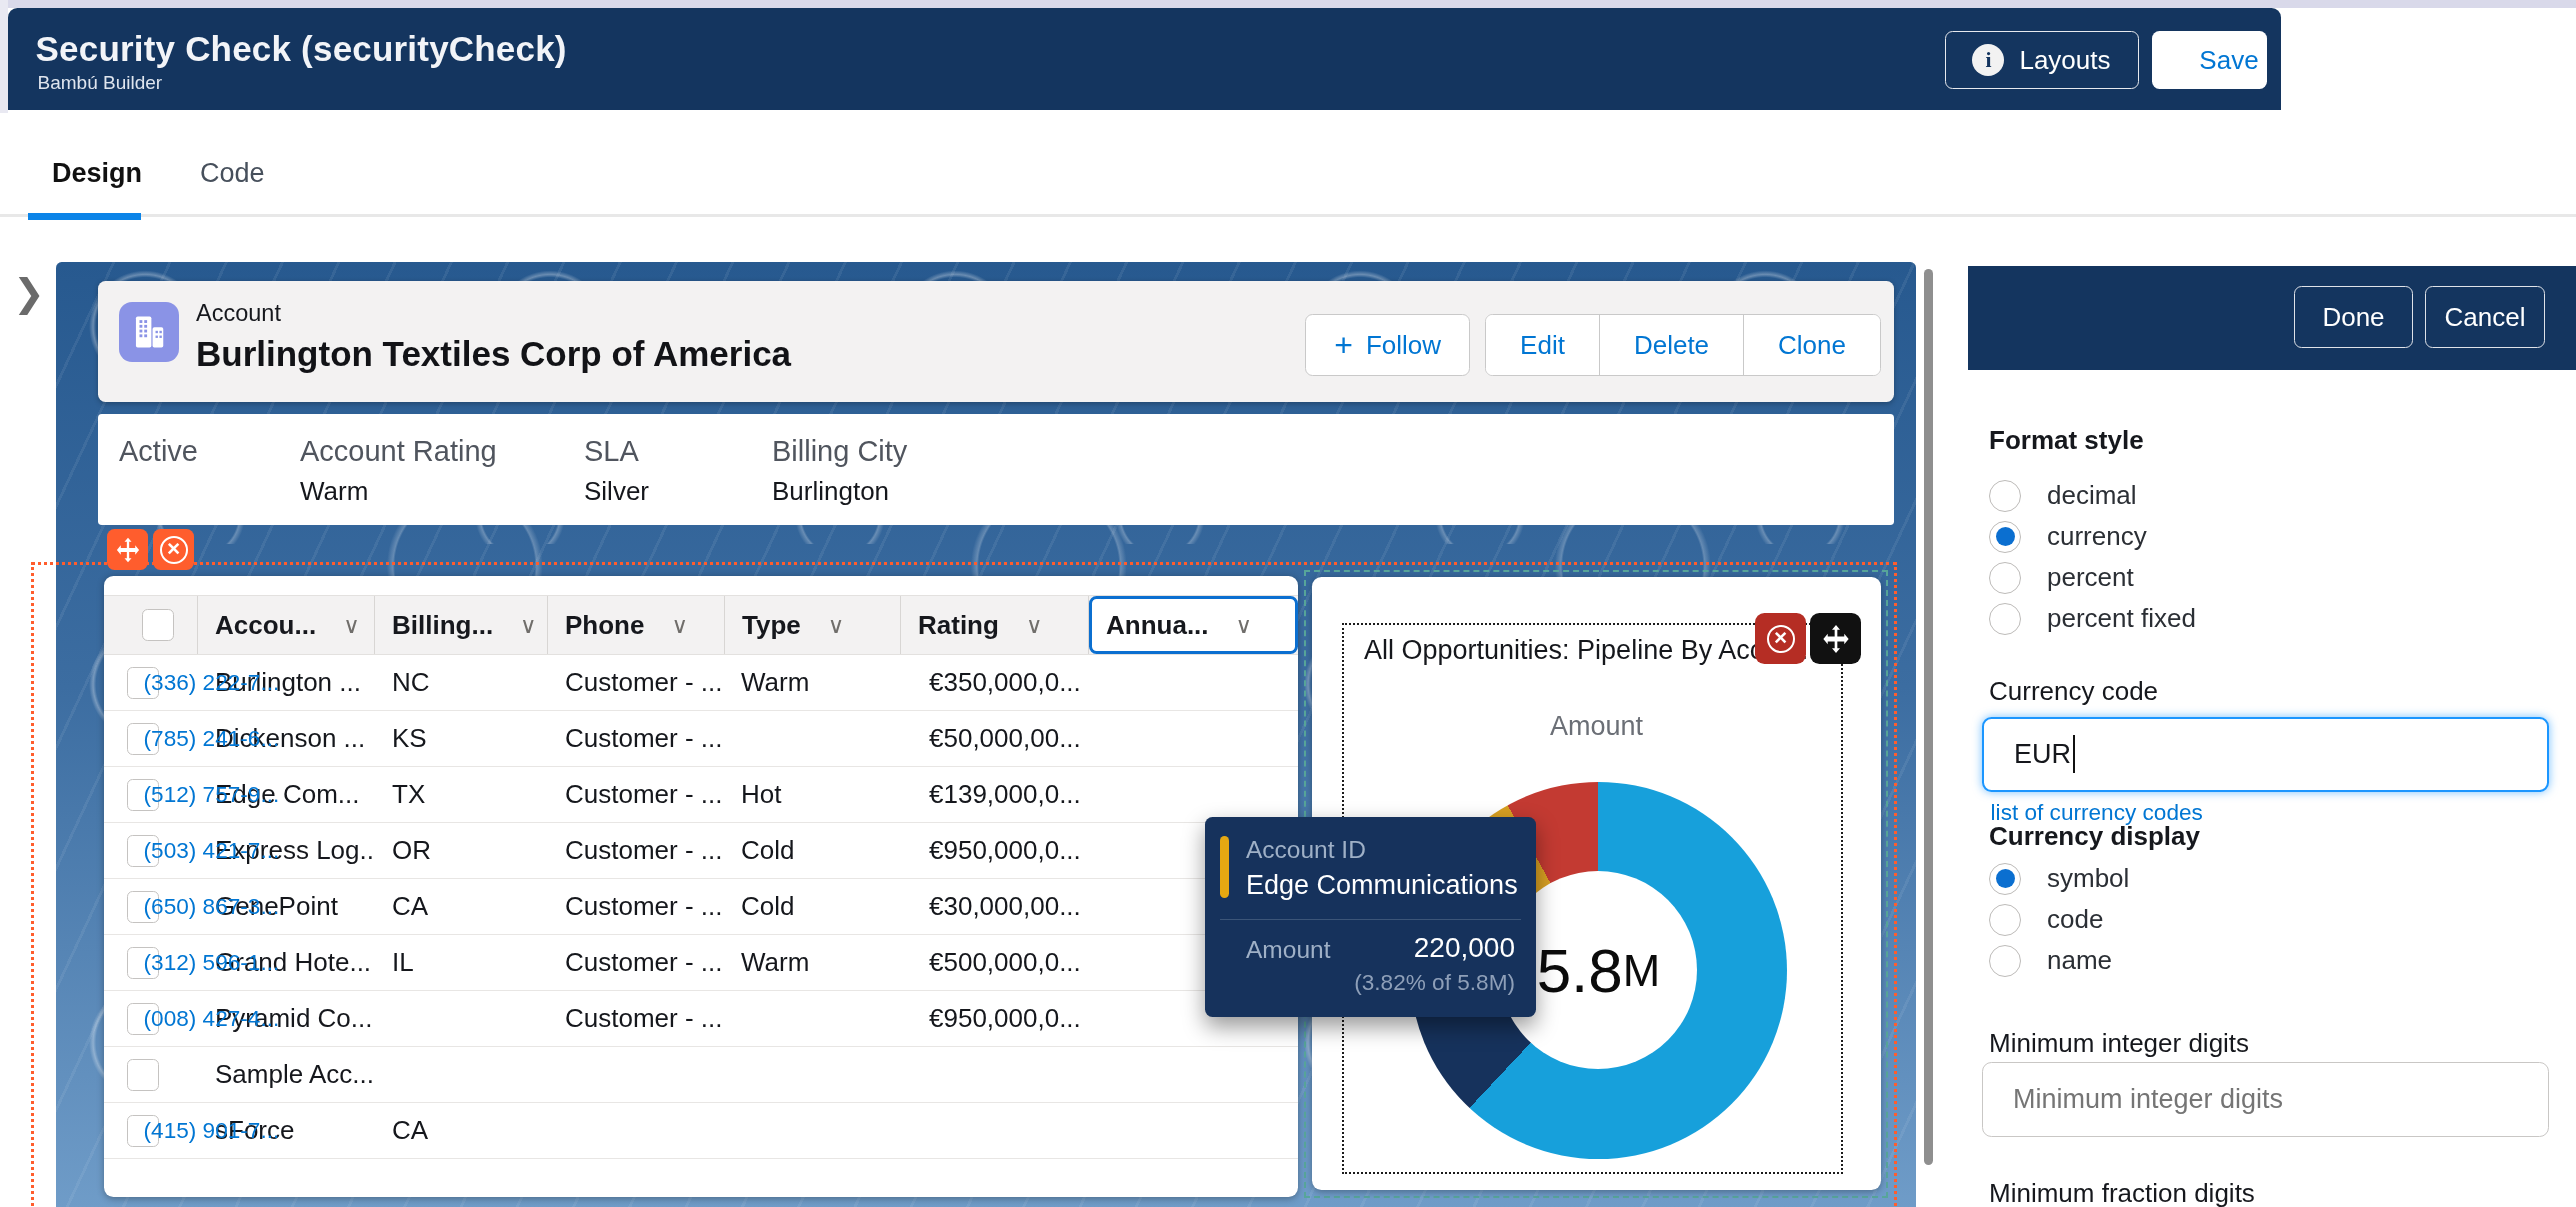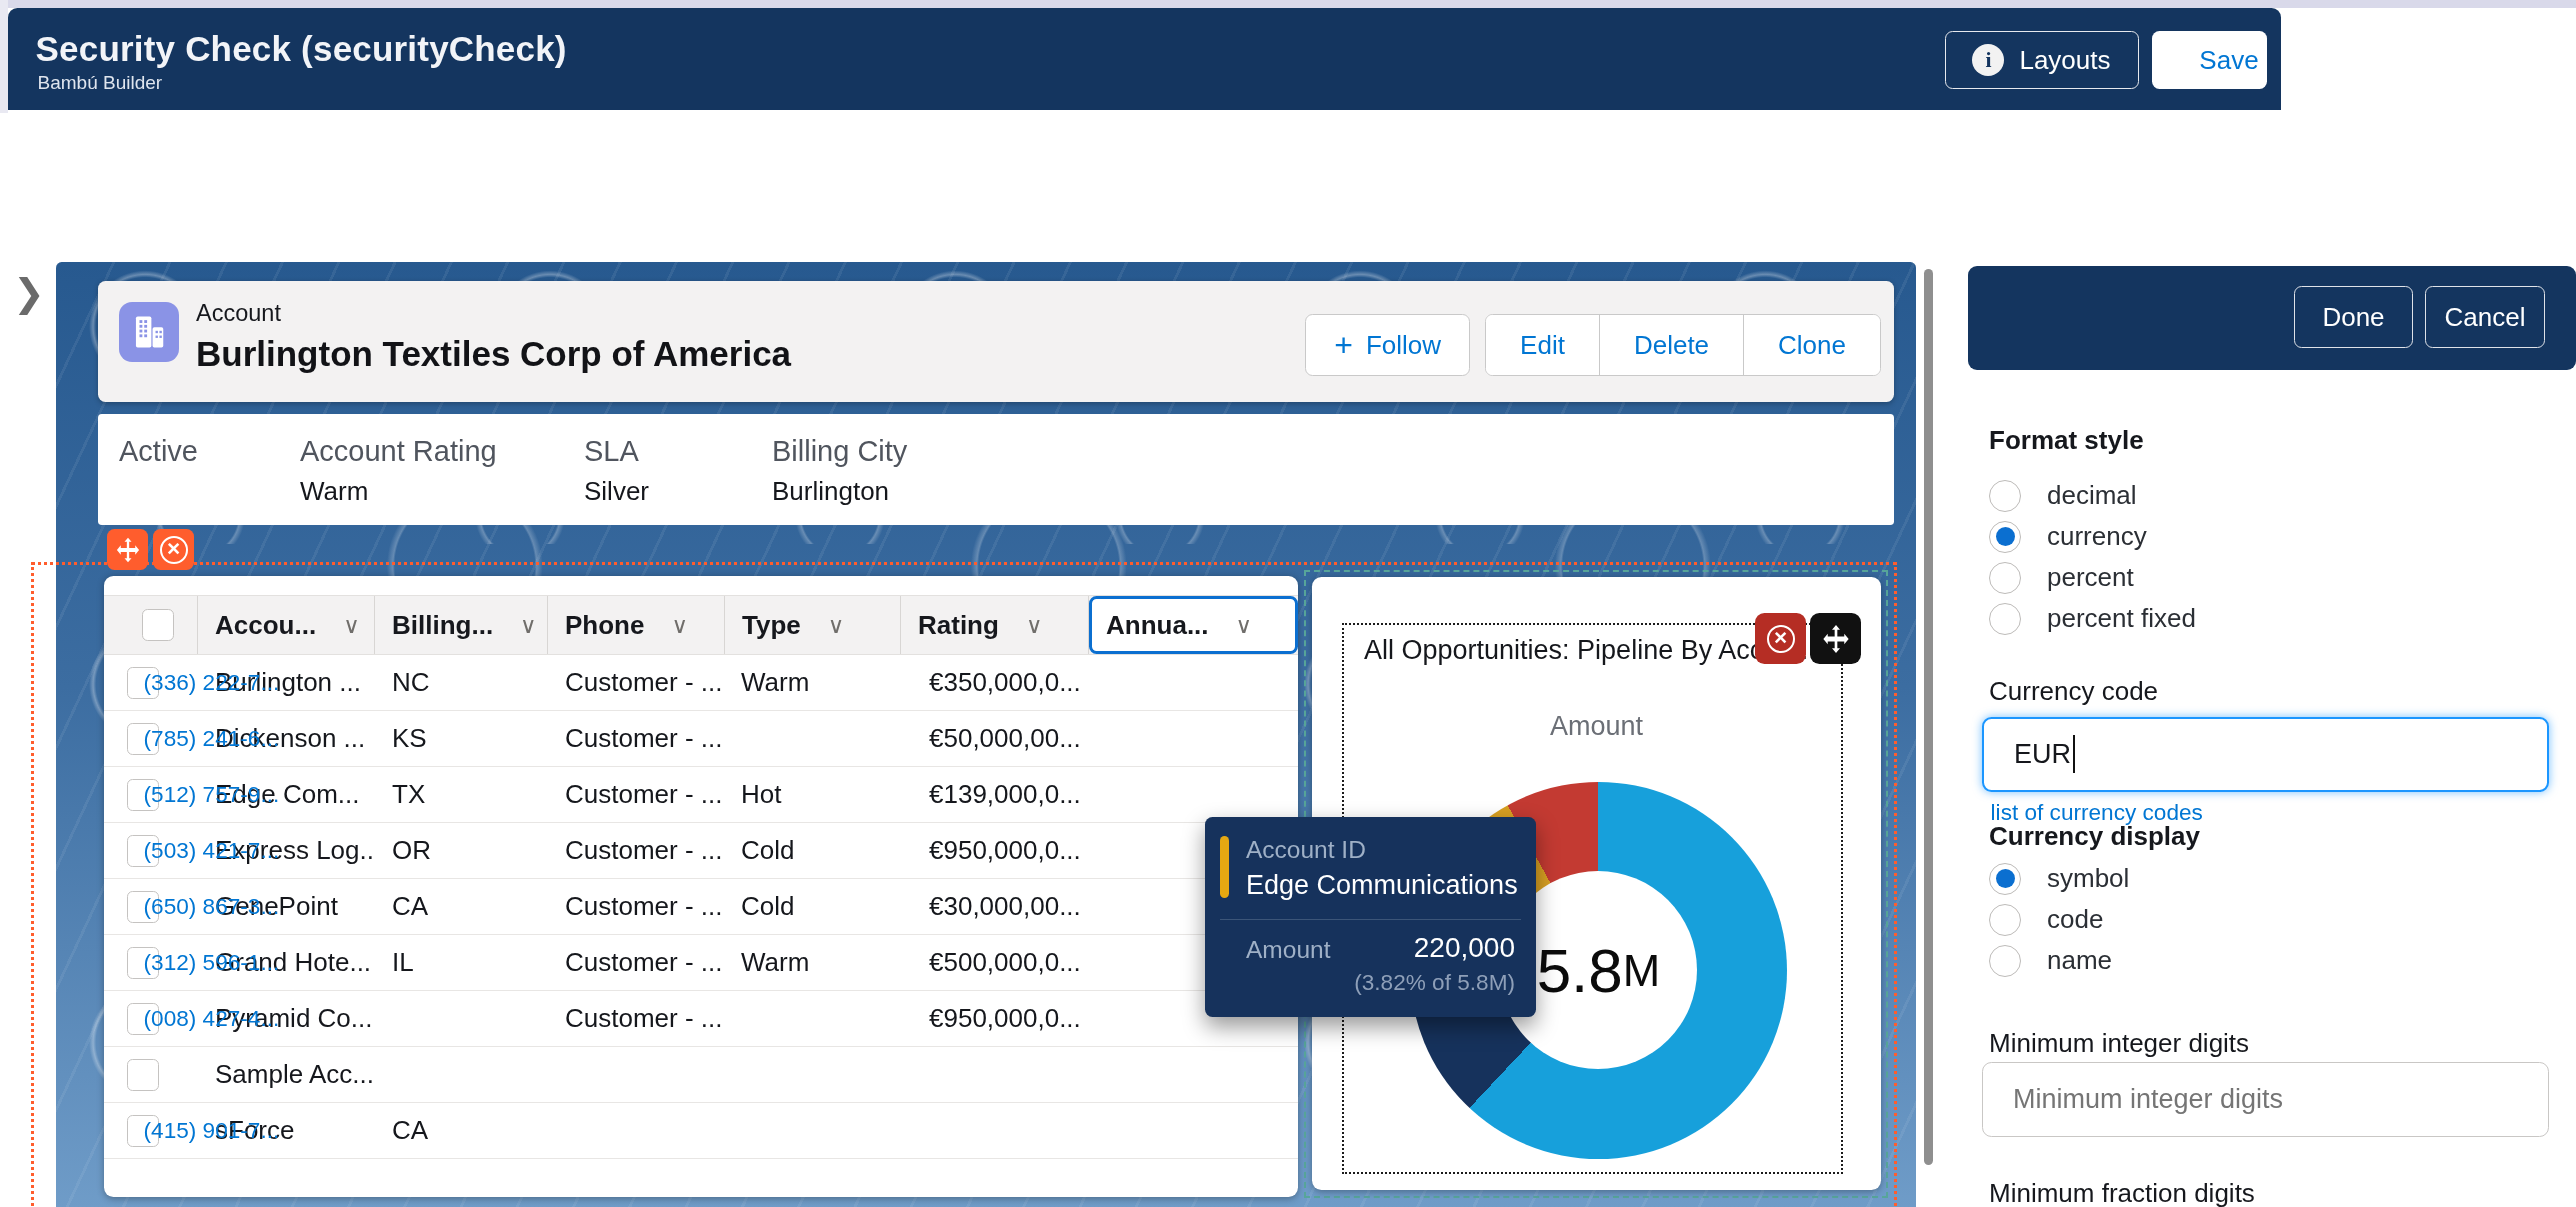--- a/index.html
+++ b/index.html
@@ -118,21 +118,21 @@
   .tt-divider { position:absolute; left:15px; right:15px; top:102px; height:1.4px; background:#3c5578; }
   .tt-metric-label { position:absolute; left:41px; top:119px; font-size:24.5px; color:#9fb0c6; }
   .tt-metric-value { position:absolute; right:21px; top:115px; font-size:28px; color:#fff; }
   .tt-metric-note { position:absolute; right:21px; top:153px; font-size:22.6px; color:#8e9fb8; }
 
   
   .divider-scrollbar { position:absolute; left:1924px; top:269px; width:8.5px; height:896px; background:#8f8f8f; border-radius:4.7px; cursor:grab; }
 
   
   .panel { position:absolute; left:1968px; top:266px; width:608px; height:942px; background:#fff; }
-  .panel-header { position:absolute; left:0; top:0; width:608px; height:104px; background:#14355f;border-radius:9px; }
+  .panel-header { position:absolute; left:0; top:0; width:608px; height:104px; background:#14355f; }
   .panel-btn { position:absolute; top:20px; height:62px; border:1.9px solid #dfe2e8; border-radius:7.5px;
     color:#fff; font-size:26px; background:transparent; display:flex; align-items:center; justify-content:center; cursor:pointer; }
   .done-btn { right:163px; width:119px; }
   .cancel-btn { right:31px; width:120px; }
   .grp-label { position:absolute; left:21px; font-size:26px; color:#16181d; }
   .grp-label.bold { font-weight:bold; }
   .radio-group { position:absolute; left:21px; }
   .radio-row { display:flex; align-items:center; gap:26px; height:41px; cursor:pointer; }
   .radio-circle { width:32px; height:32px; border:1.9px solid #bdbbb9; border-radius:50%; background:#fff; flex:0 0 auto;
     display:flex; align-items:center; justify-content:center; }
@@ -154,20 +154,26 @@
     <div class="app-subtitle">Bambú Builder</div>
     <div class="hdr-btn layouts-btn">
       <span class="info-icon">i</span>
       <span>Layouts</span>
     </div>
     <div class="hdr-btn save-btn">
       <span>Save</span>
     </div>
   </div>
 
+  <div class="tabs">
+    <div class="tab tab-design">Design</div>
+    <div class="tab tab-code">Code</div>
+    <div class="tabs-underline"></div>
+    <div class="tab-active-bar"></div>
+  </div>
 
   <div class="canvas"></div>
   <div class="collapse-chevron">❯</div>
 
   <div class="record-card">
     <div class="entity-icon">
       <svg width="38" height="38" viewBox="0 0 32 32">
         <rect x="5" y="3" width="13" height="26" rx="1.5" fill="#fff"></rect>
         <rect x="19" y="12" width="9" height="17" rx="1.5" fill="#fff"></rect>
         <g fill="#8a93e6">

